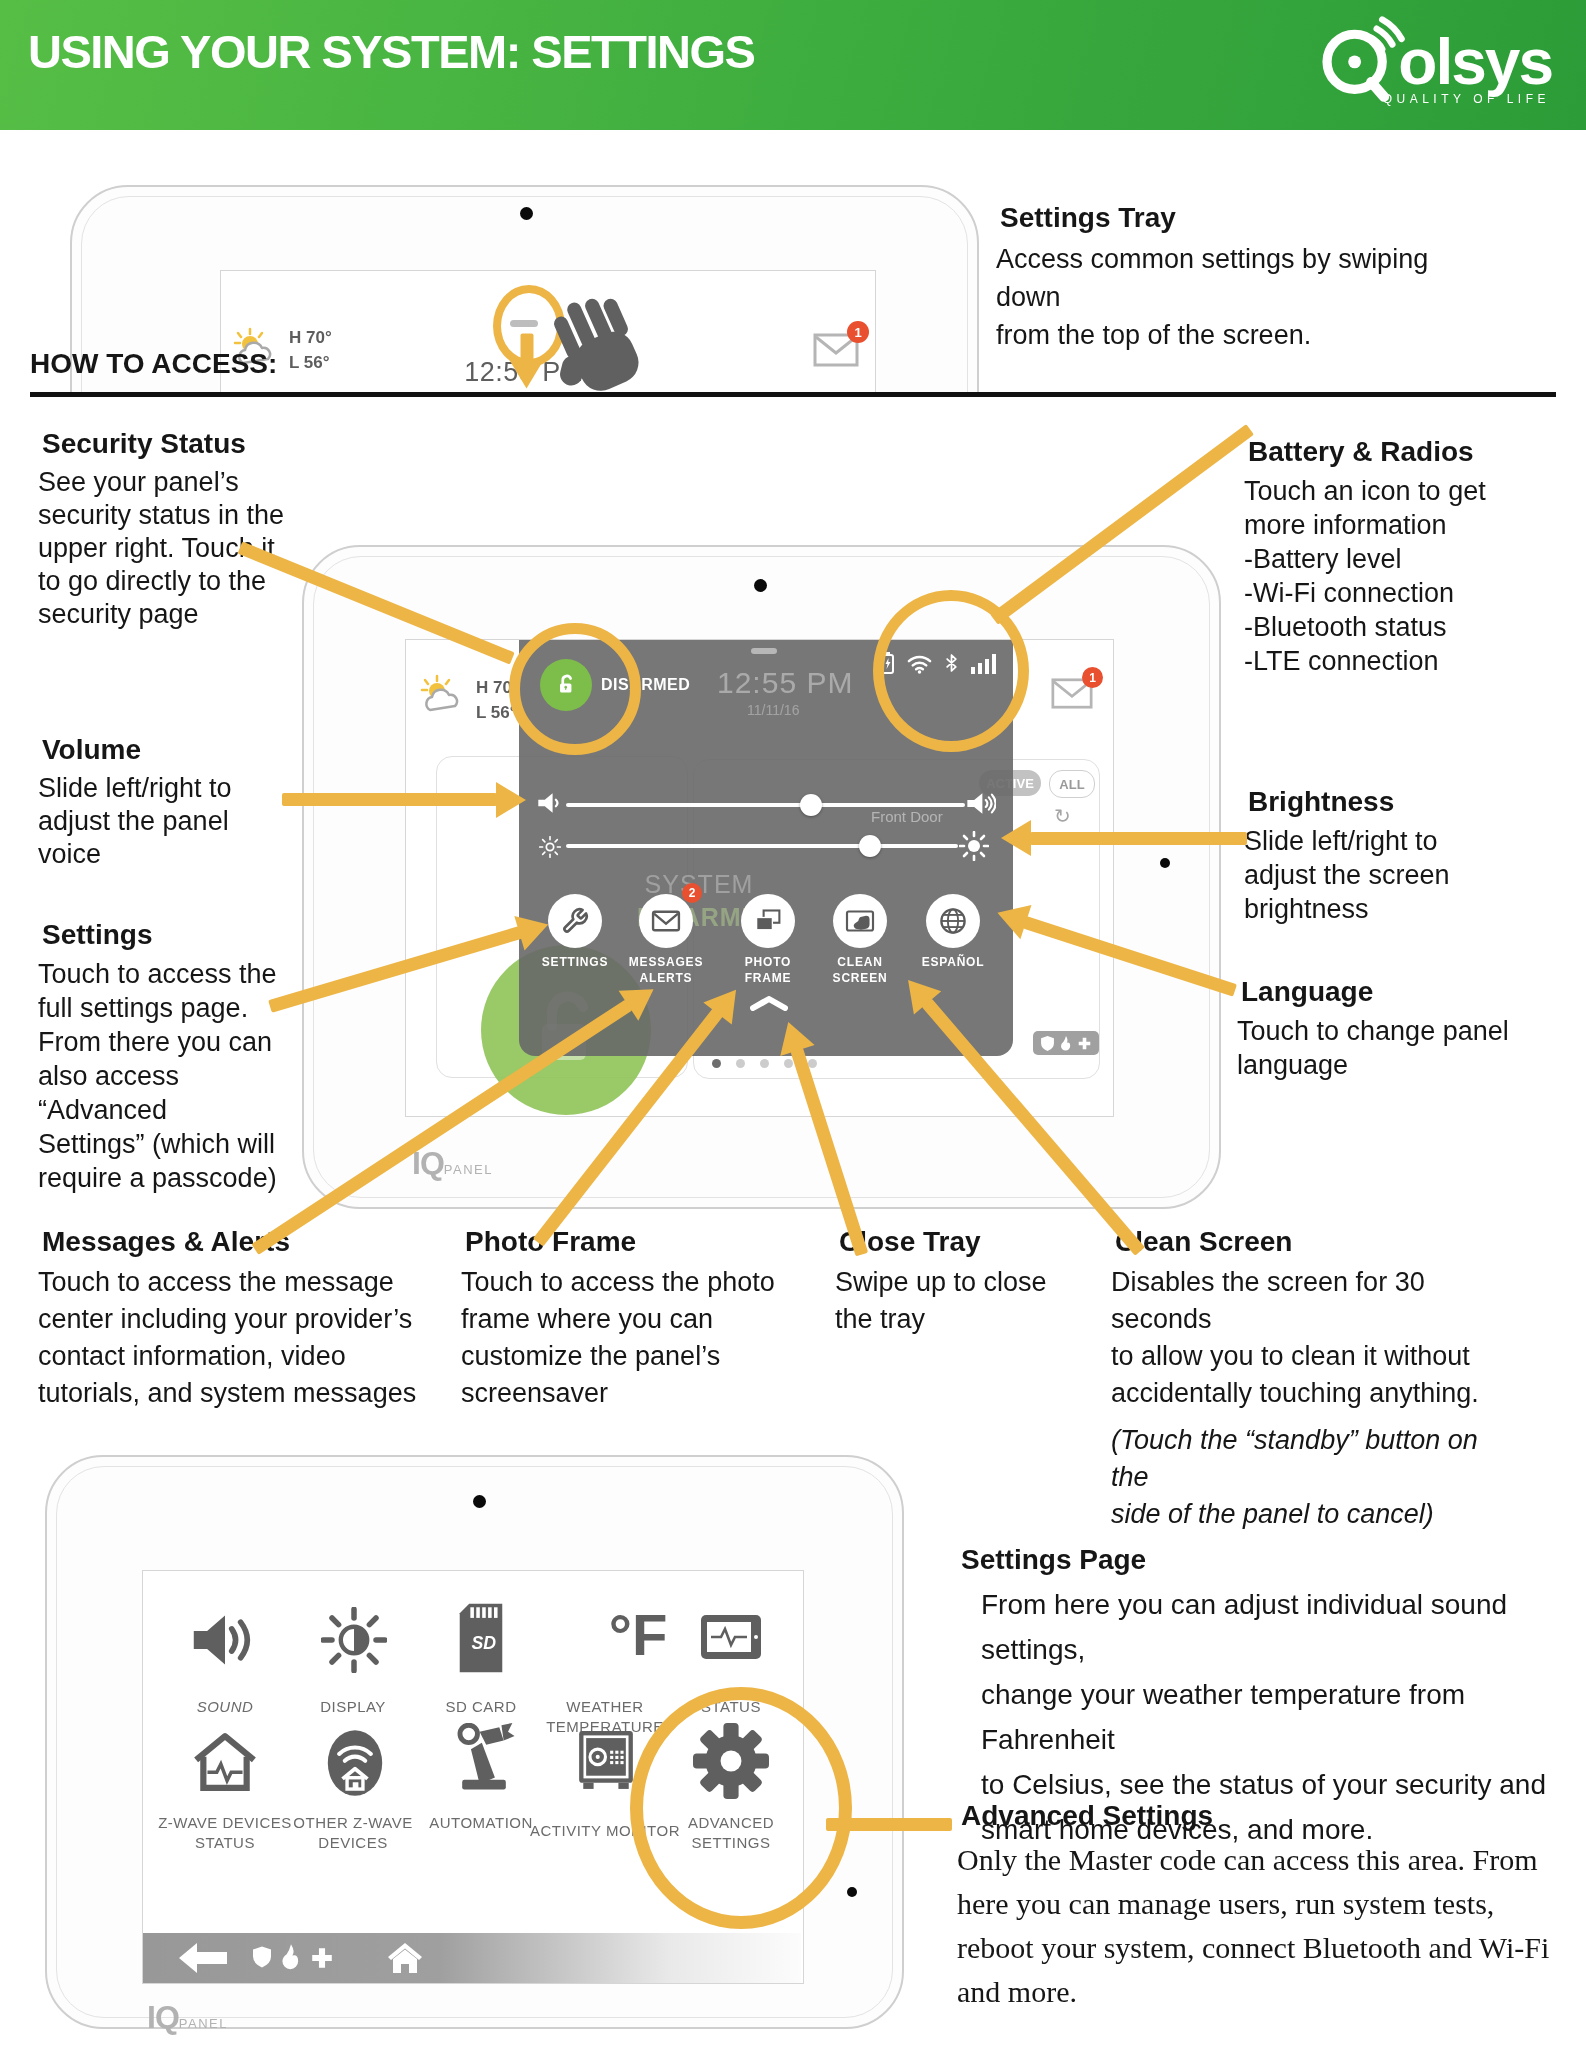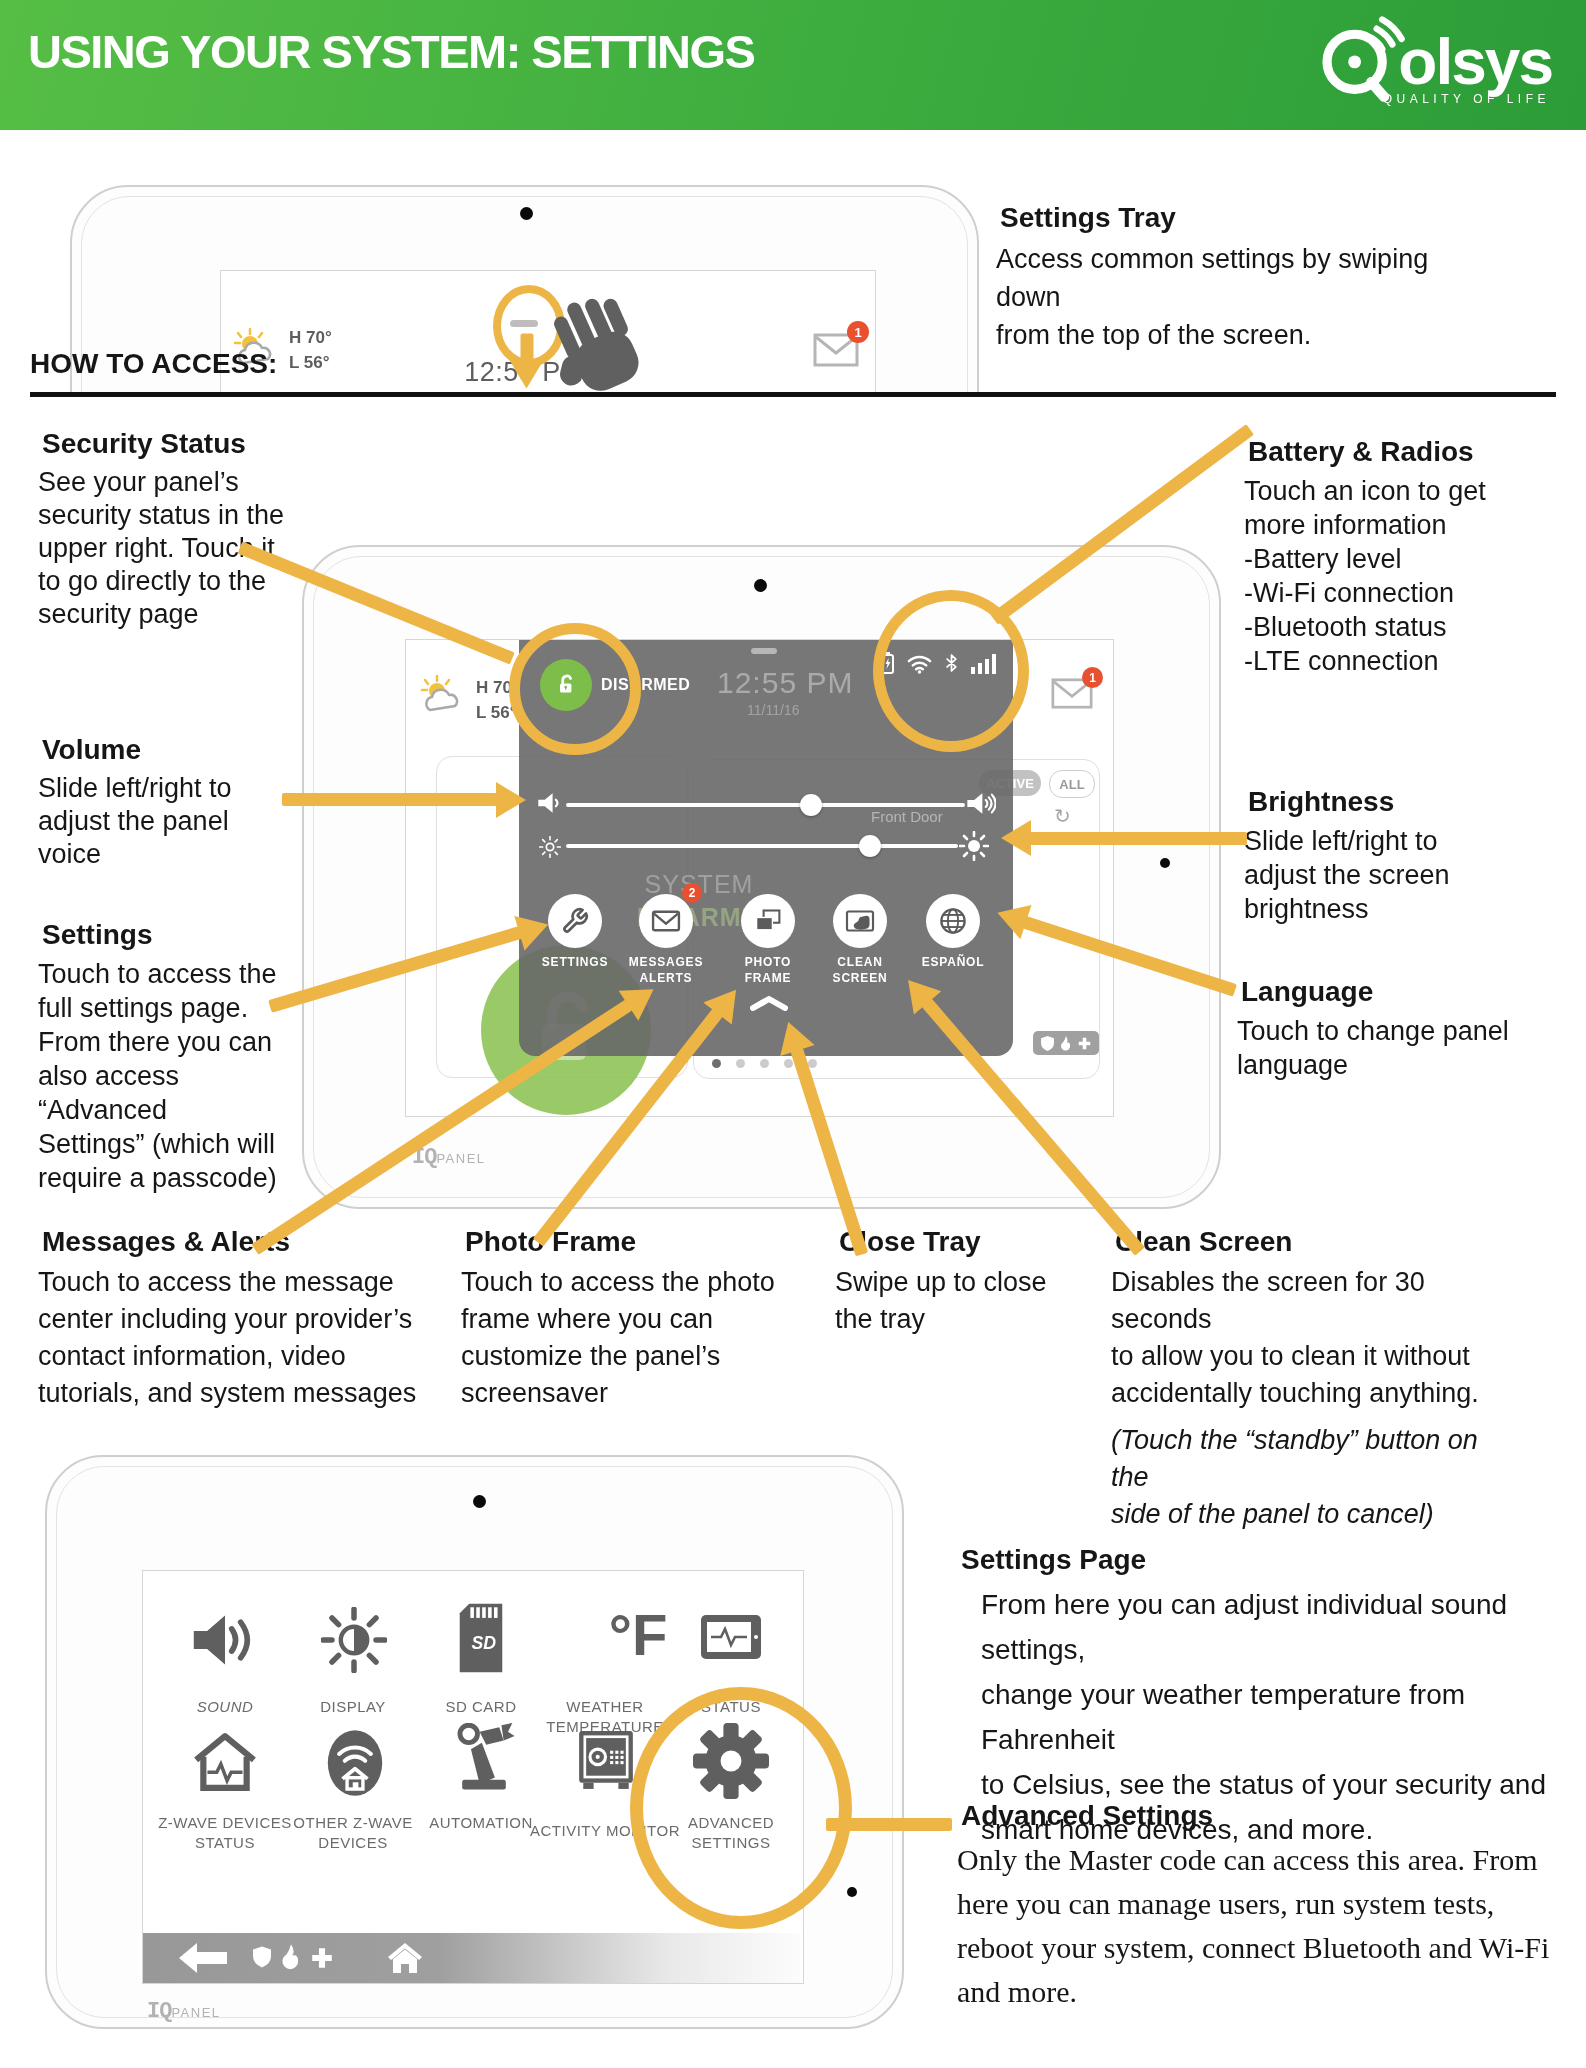--- a/index.html
+++ b/index.html
@@ -22,21 +22,21 @@
   .brand{position:absolute;right:34px;top:14px;display:flex;align-items:center;height:96px;}
   .brand-text{font-size:64px;font-weight:bold;color:#fff;letter-spacing:-2px;line-height:1;margin-left:-10px;}
   .brand-tag{position:absolute;right:2px;bottom:4px;font-size:12px;letter-spacing:4.5px;color:#fff;}
   
   .tablet{position:absolute;background:#fdfdfd;border:2px solid #cfcfcf;border-radius:58px;}
   .tablet::before{content:"";position:absolute;inset:9px;border:1px solid #e3e3e3;border-radius:48px;pointer-events:none;}
   .cam{position:absolute;width:13px;height:13px;border-radius:50%;background:#0a0a0a;}
   .sidedot{position:absolute;width:10px;height:10px;border-radius:50%;background:#0a0a0a;}
   .screen{position:absolute;background:#fff;border:1px solid #d6d6d6;}
   .iqlogo{position:absolute;color:#b2b2b2;display:flex;align-items:baseline;}
-  .iqlogo b{font-size:22px;letter-spacing:-1px;font-family:Liberation Mono, monospace;}
+  .iqlogo b{font-size:32px;letter-spacing:-1px;}
   .iqlogo span{font-size:13px;letter-spacing:1.5px;}
   
   .note{position:absolute;z-index:30;}
   .note h3{margin:4px;font-size:28px;font-weight:bold;}
   .note p{margin:6px 0 0 0;font-size:27px;line-height:33px;}
   .note.wide p{line-height:37px;}
   .note.rcol p{line-height:45px;}
   .note .ital{font-style:italic;}
   .rule{position:absolute;left:30px;right:30px;top:392px;height:5px;background:#111;z-index:25;}
   .howto{position:absolute;left:30px;top:348px;font-size:28px;font-weight:bold;z-index:30;}

